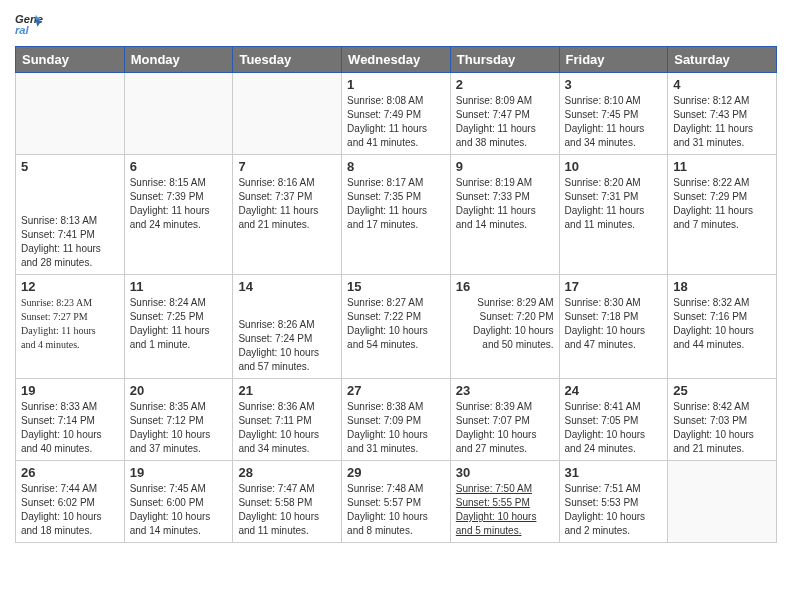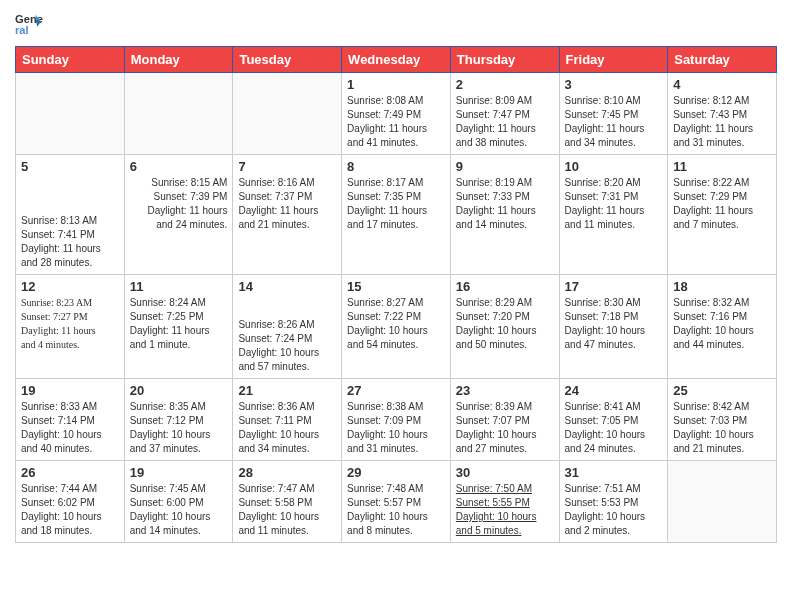--- a/index.html
+++ b/index.html
@@ -12,20 +12,21 @@
     }
     .header {
       display: flex;
       justify-content: space-between;
       align-items: flex-start;
       margin-bottom: 8px;
     }
     .logo {
       display: flex;
       gap: 4px;
+      font-style: italic;
     }
     .logo-icon {
       width: 28px;
       height: 28px;
     }
     .month-title {
       text-align: right;
     }
     .month-title h1 {
       font-size: 32px;
@@ -37,21 +38,21 @@
       font-size: 16px;
       font-weight: normal;
       color: #444;
     }
     .calendar {
       width: 100%;
       border-collapse: collapse;
       border: 1px solid #ccc;
     }
     .calendar th {
-      background-color: #ef4444;
+      background-color: #737373;
       color: white;
       text-align: left;
       padding: 5px 6px;
       font-size: 13px;
       font-weight: bold;
       border: 1px solid #2a5aaf;
     }
     .calendar td {
       vertical-align: top;
       border: 1px solid #ccc;
@@ -148,21 +149,21 @@
       <tr>
         <td>
           <span class="day-number">5</span>
           <div class="day-info" style="white-space: pre-line; margin-top: 40px;">Sunrise: 8:13 AM
 Sunset: 7:41 PM
 Daylight: 11 hours
 and 28 minutes.</div>
         </td>
         <td>
           <span class="day-number">6</span>
-          <div class="day-info" style="white-space: pre-line; text-align: right;">Sunrise: 8:15 AM
+          <div class="day-info" style="white-space: pre-line;">Sunrise: 8:15 AM
 Sunset: 7:39 PM
 Daylight: 11 hours
 and 24 minutes.</div>
         </td>
         <td>
           <span class="day-number">7</span>
           <div class="day-info" style="white-space: pre-line;">Sunrise: 8:16 AM
 Sunset: 7:37 PM
 Daylight: 11 hours
 and 21 minutes.</div>
@@ -220,21 +221,21 @@
         </td>
         <td>
           <span class="day-number">15</span>
           <div class="day-info" style="white-space: pre-line;">Sunrise: 8:27 AM
 Sunset: 7:22 PM
 Daylight: 10 hours
 and 54 minutes.</div>
         </td>
         <td>
           <span class="day-number">16</span>
-          <div class="day-info" style="white-space: pre-line;">Sunrise: 8:29 AM
+          <div class="day-info" style="white-space: pre-line; text-align: right;">Sunrise: 8:29 AM
 Sunset: 7:20 PM
 Daylight: 10 hours
 and 50 minutes.</div>
         </td>
         <td>
           <span class="day-number">17</span>
           <div class="day-info" style="white-space: pre-line;">Sunrise: 8:30 AM
 Sunset: 7:18 PM
 Daylight: 10 hours
 and 47 minutes.</div>

